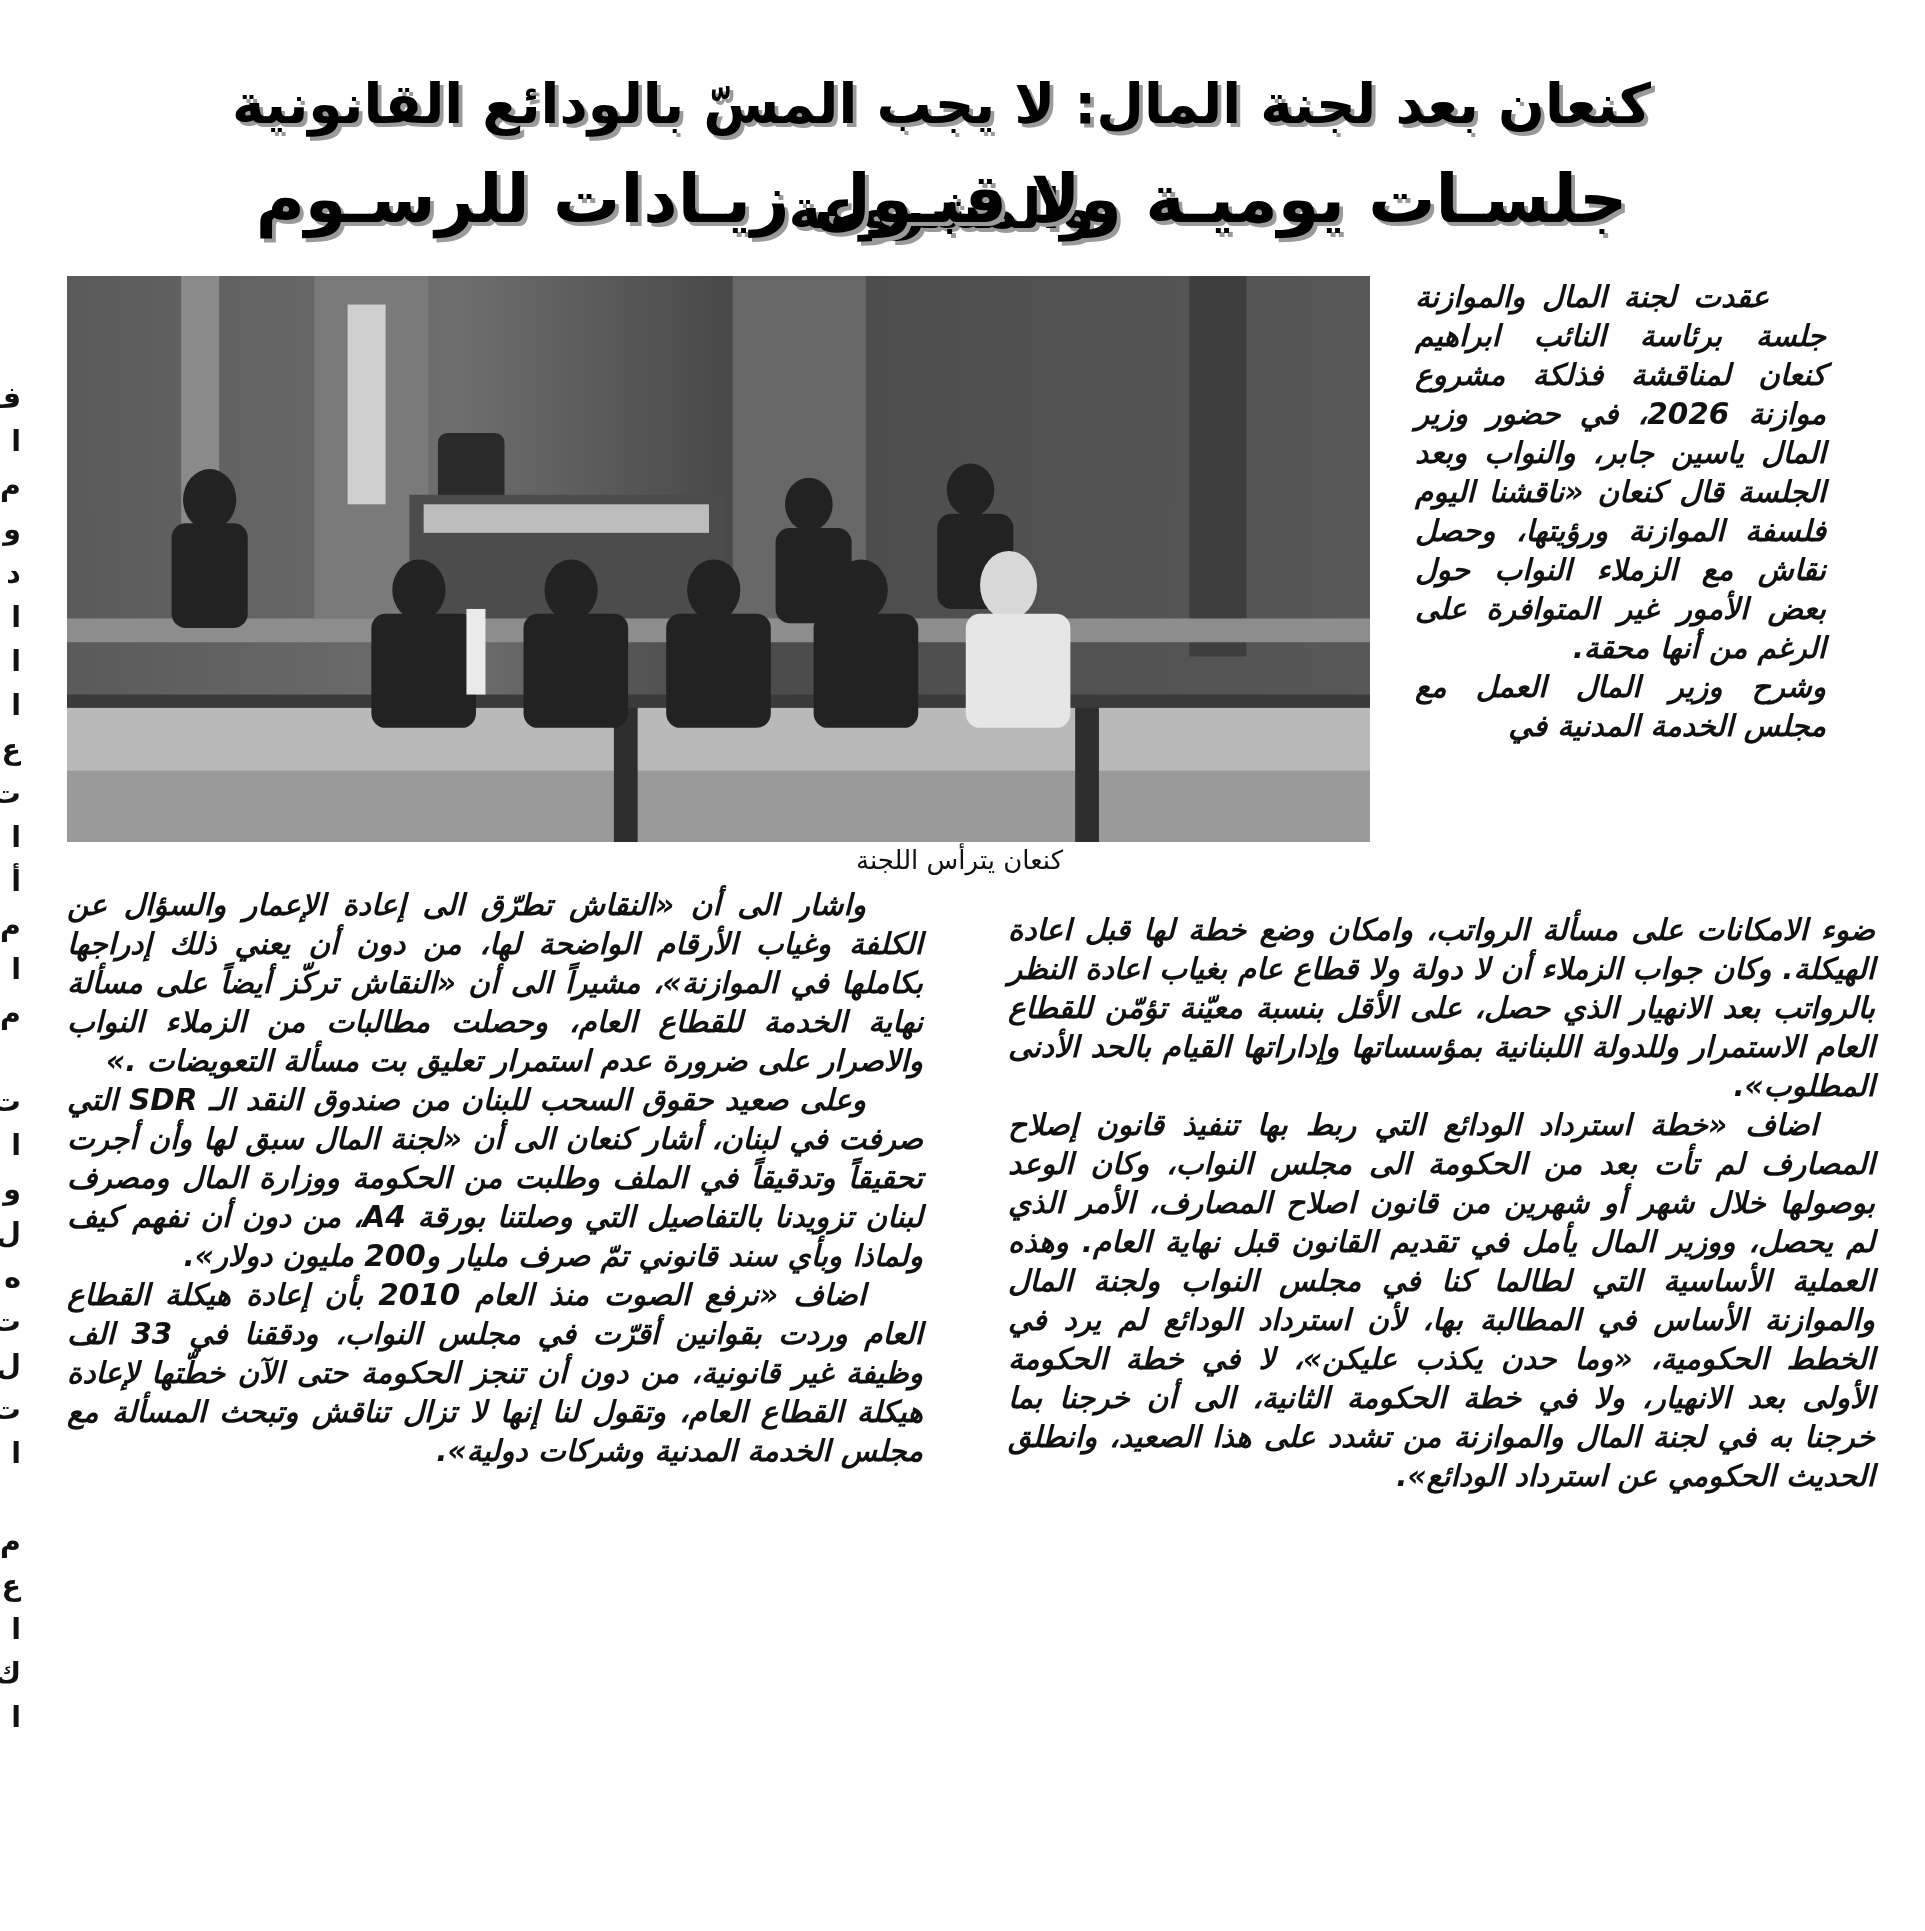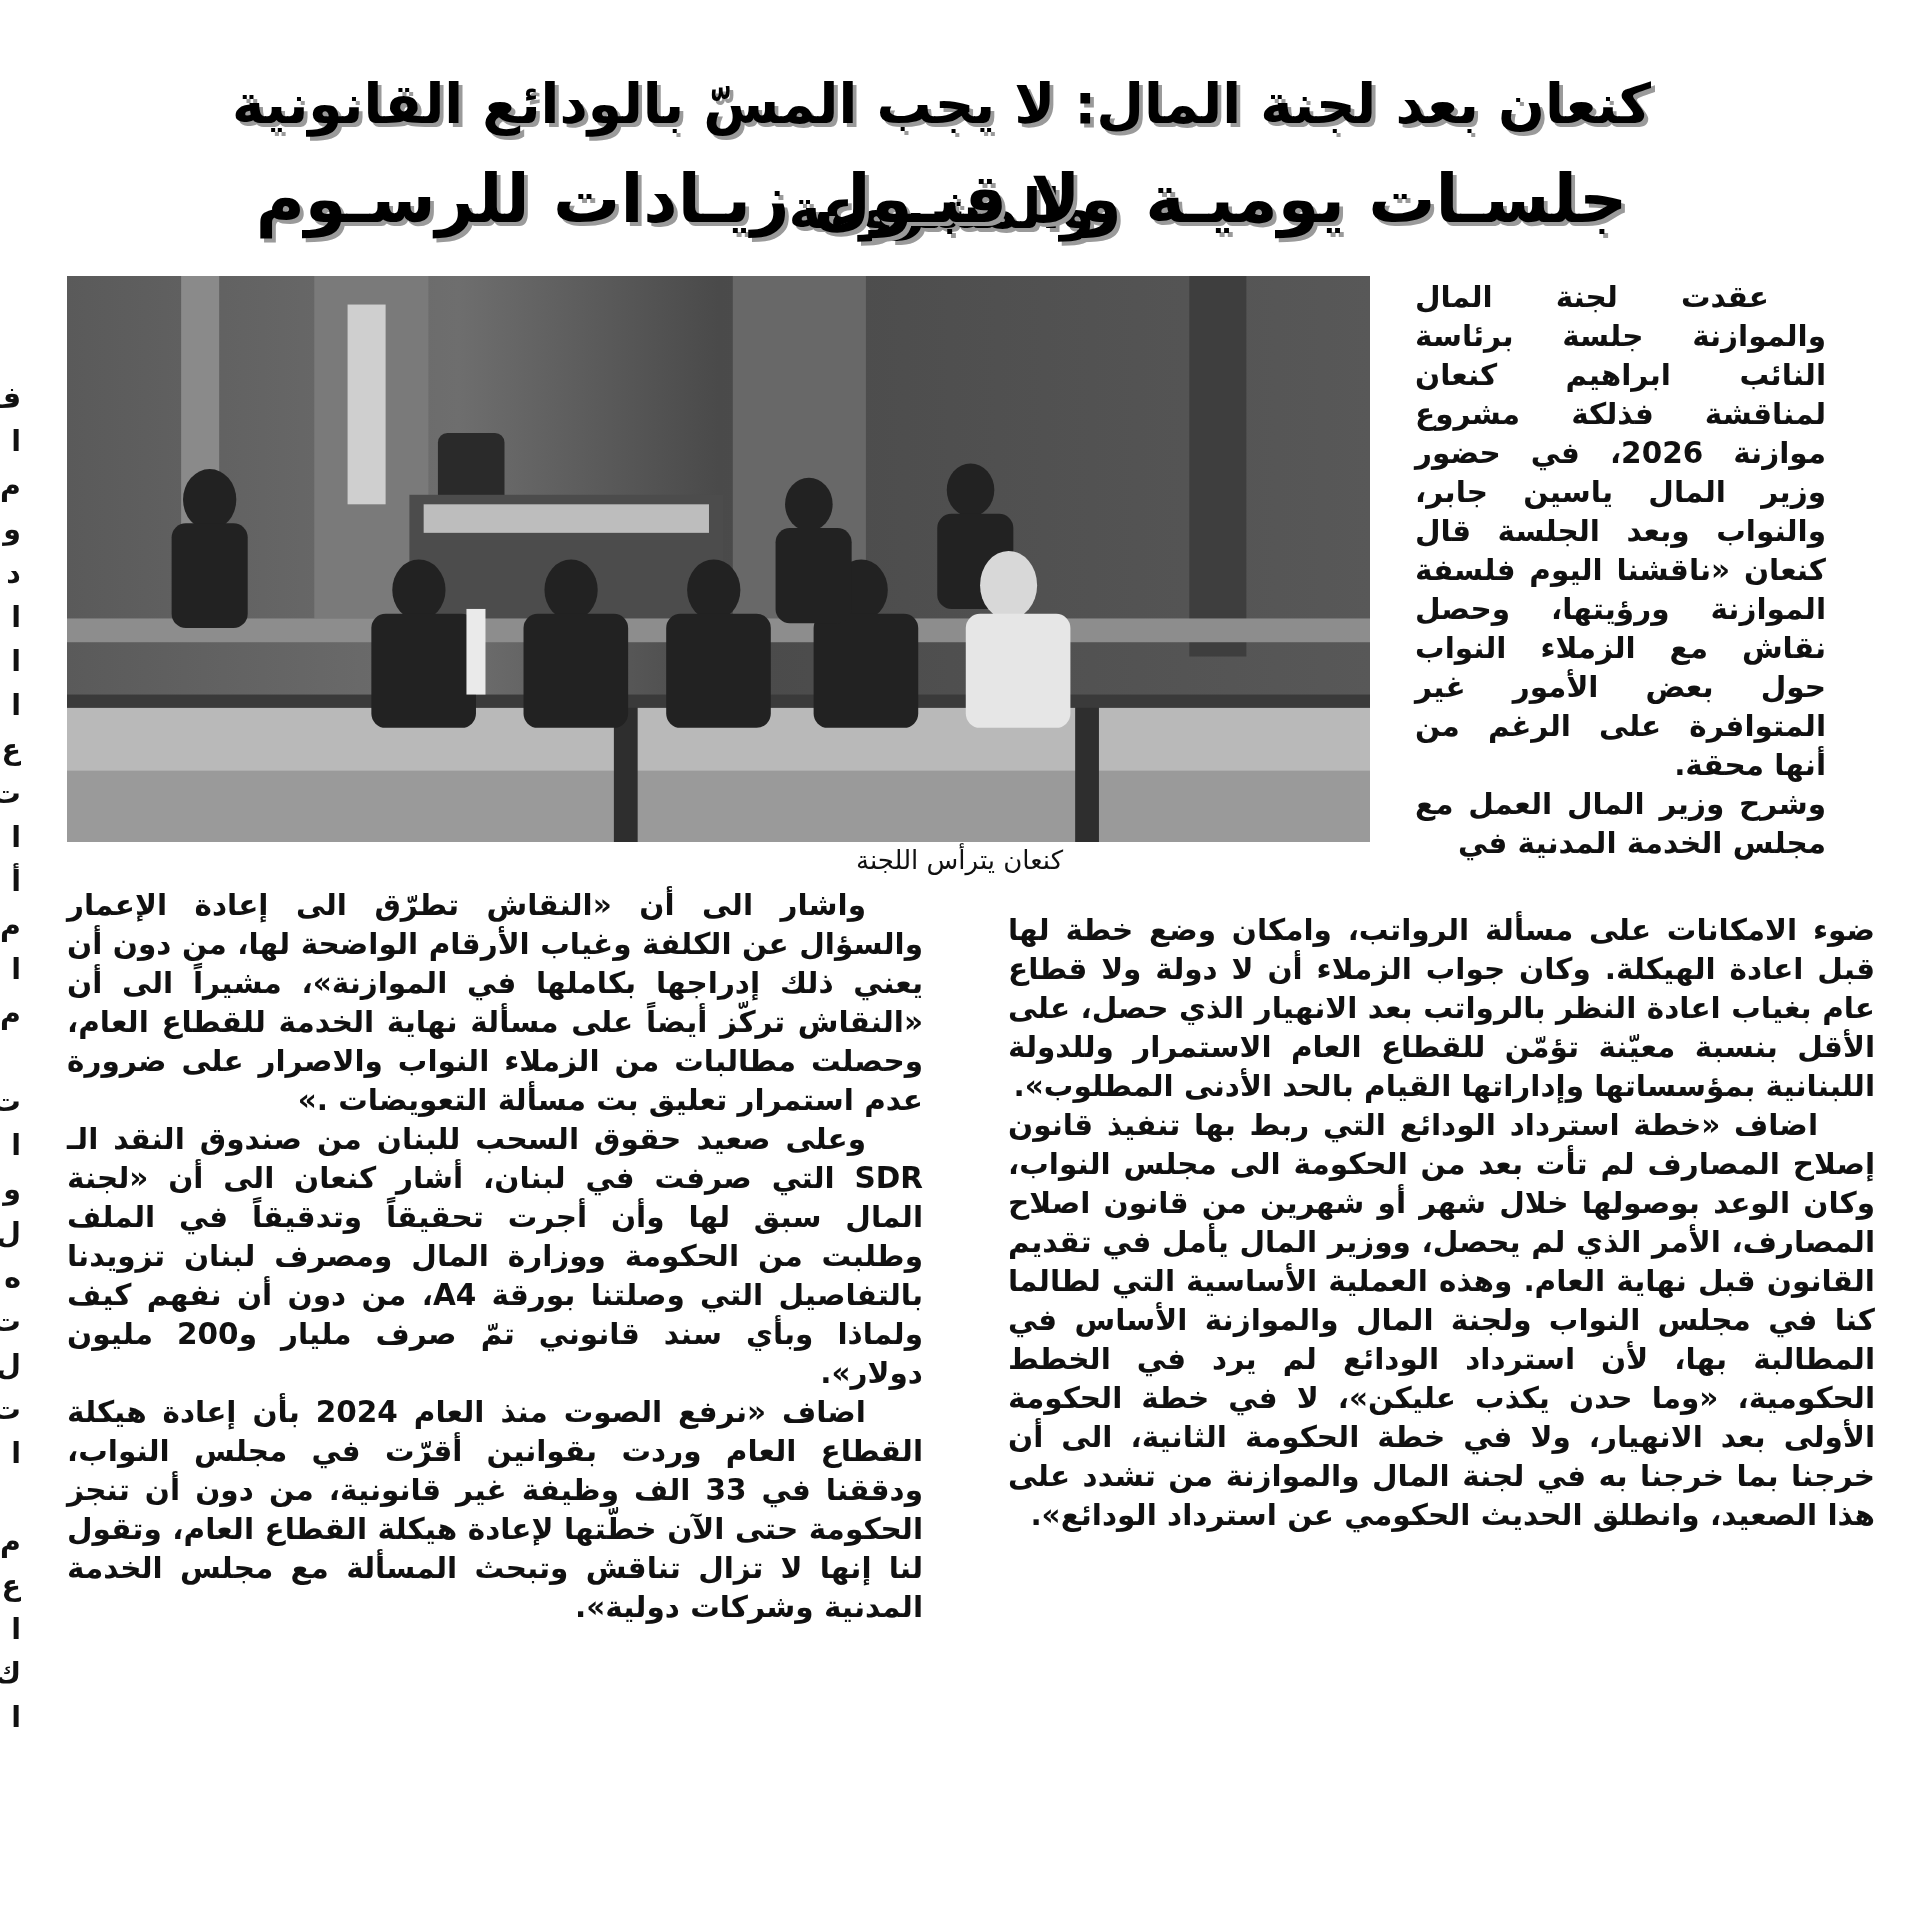--- a/index.html
+++ b/index.html
@@ -4,21 +4,21 @@
 <style>
   html, body { margin:0; padding:0; background:#ffffff; }
   body { width:1926px; height:1932px; position:relative; overflow:hidden; font-family:"DejaVu Sans", sans-serif; color:#111; }
   .headline { position:absolute; left:171px; width:1541px; text-align:center; direction:rtl; font-family:"DejaVu Sans", sans-serif; font-weight:900; color:#000; text-shadow:3.8px 3.8px 0 #9a9a9a; letter-spacing:0; }
   .hl1 { top:52px; font-size:55px; line-height:105px; }
   .hl2 { top:147px; font-size:67px; line-height:105px; }
   .photo { position:absolute; left:67px; top:276px; width:1303px; height:566px; overflow:hidden; background:#555; }
   .photo svg { width:100%; height:100%; display:block; }
   .caption { position:absolute; left:856px; width:514px; top:845px; font-size:26px; text-align:left; direction:rtl; font-family:"DejaVu Sans", sans-serif; }
   .col { position:absolute; direction:rtl; text-align:justify; text-align-last:right; font-weight:bold; font-size:29.5px; line-height:39px; }
-  .col p { margin:0; }
+  .col p { margin:0;font-style:italic; }
   .col p.indent { text-indent:57px; }
   .col-right { left:1415px; width:411px; top:278px; }
   .col-mid { left:959px; width:867px; top:951px; }
   .col-left { left:67px; width:856px; top:886px; }
   .edge { position:absolute; left:0; top:376px; width:21px; font-weight:bold; font-size:28.5px; line-height:44px; direction:rtl; text-align:right; overflow:hidden; }
   .edge span { display:block; height:44px; }
 </style>
 </head>
 <body>
 
@@ -80,21 +80,21 @@
 </div>
 
 <div class="col col-mid" style="left:1008px;width:867px;top:911px;">
   <p>ضوء الامكانات على مسألة الرواتب، وامكان وضع خطة لها قبل اعادة الهيكلة. وكان جواب الزملاء أن لا دولة ولا قطاع عام بغياب اعادة النظر بالرواتب بعد الانهيار الذي حصل، على الأقل بنسبة معيّنة تؤمّن للقطاع العام الاستمرار وللدولة اللبنانية بمؤسساتها وإداراتها القيام بالحد الأدنى المطلوب».</p>
   <p class="indent">اضاف «خطة استرداد الودائع التي ربط بها تنفيذ قانون إصلاح المصارف لم تأت بعد من الحكومة الى مجلس النواب، وكان الوعد بوصولها خلال شهر أو شهرين من قانون اصلاح المصارف، الأمر الذي لم يحصل، ووزير المال يأمل في تقديم القانون قبل نهاية العام. وهذه العملية الأساسية التي لطالما كنا في مجلس النواب ولجنة المال والموازنة الأساس في المطالبة بها، لأن استرداد الودائع لم يرد في الخطط الحكومية، «وما حدن يكذب عليكن»، لا في خطة الحكومة الأولى بعد الانهيار، ولا في خطة الحكومة الثانية، الى أن خرجنا بما خرجنا به في لجنة المال والموازنة من تشدد على هذا الصعيد، وانطلق الحديث الحكومي عن استرداد الودائع».</p>
 </div>
 
 <div class="col col-left">
   <p class="indent">واشار الى أن «النقاش تطرّق الى إعادة الإعمار والسؤال عن الكلفة وغياب الأرقام الواضحة لها، من دون أن يعني ذلك إدراجها بكاملها في الموازنة»، مشيراً الى أن «النقاش تركّز أيضاً على مسألة نهاية الخدمة للقطاع العام، وحصلت مطالبات من الزملاء النواب والاصرار على ضرورة عدم استمرار تعليق بت مسألة التعويضات .»</p>
   <p class="indent">وعلى صعيد حقوق السحب للبنان من صندوق النقد الـ SDR التي صرفت في لبنان، أشار كنعان الى أن «لجنة المال سبق لها وأن أجرت تحقيقاً وتدقيقاً في الملف وطلبت من الحكومة ووزارة المال ومصرف لبنان تزويدنا بالتفاصيل التي وصلتنا بورقة A4، من دون أن نفهم كيف ولماذا وبأي سند قانوني تمّ صرف مليار و200 مليون دولار».</p>
-  <p class="indent">اضاف «نرفع الصوت منذ العام 2024 بأن إعادة هيكلة القطاع العام وردت بقوانين أقرّت في مجلس النواب، ودققنا في 33 الف وظيفة غير قانونية، من دون أن تنجز الحكومة حتى الآن خطّتها لإعادة هيكلة القطاع العام، وتقول لنا إنها لا تزال تناقش وتبحث المسألة مع مجلس الخدمة المدنية وشركات دولية».</p>
+  <p class="indent">اضاف «نرفع الصوت منذ العام 2010 بأن إعادة هيكلة القطاع العام وردت بقوانين أقرّت في مجلس النواب، ودققنا في 33 الف وظيفة غير قانونية، من دون أن تنجز الحكومة حتى الآن خطّتها لإعادة هيكلة القطاع العام، وتقول لنا إنها لا تزال تناقش وتبحث المسألة مع مجلس الخدمة المدنية وشركات دولية».</p>
 </div>
 
 <div class="edge" id="edge">
     <span>ف</span>
     <span>ا</span>
     <span>م</span>
     <span>و</span>
     <span>د</span>
     <span>ا</span>
     <span>ا</span>

